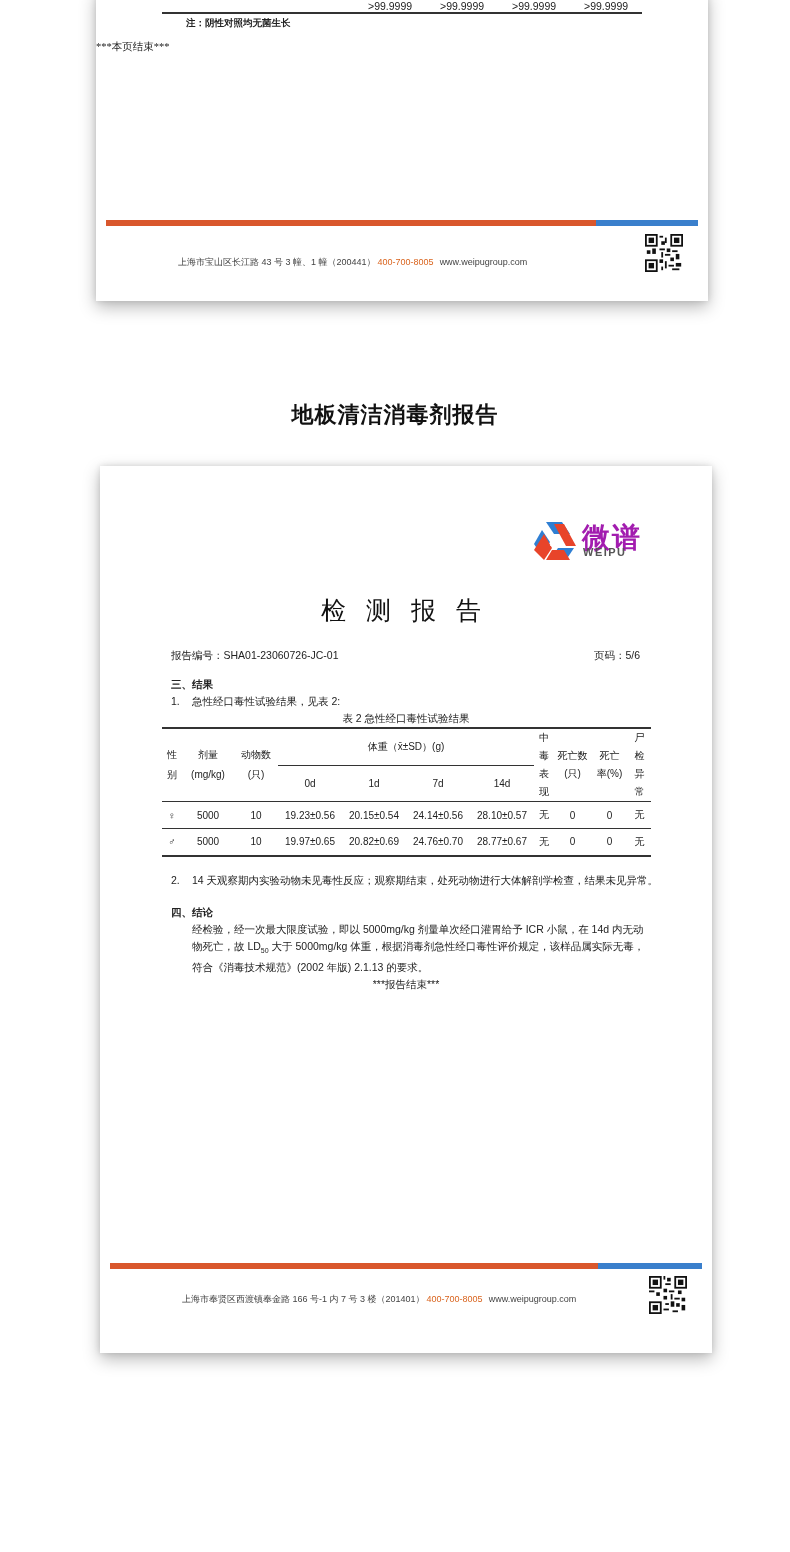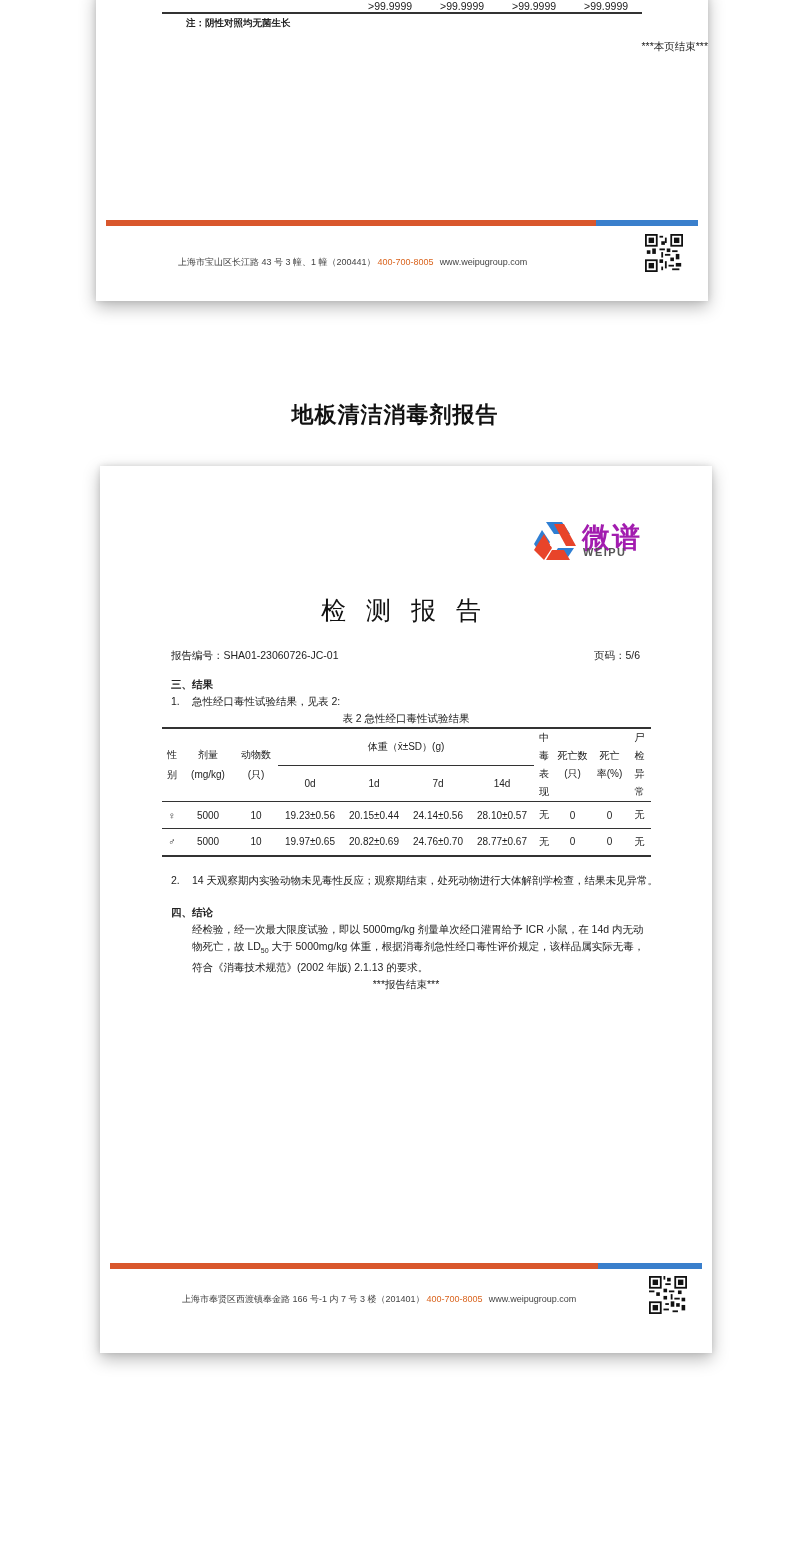--- a/index.html
+++ b/index.html
@@ -27,21 +27,21 @@
 </head>
 <body>
 
 <div id="page1" class="page">
   <div class="abs sm" style="left:272px;top:10px;width:96px;">&gt;99.9999</div>
   <div class="abs sm" style="left:344px;top:10px;width:96px;">&gt;99.9999</div>
   <div class="abs sm" style="left:416px;top:10px;width:96px;">&gt;99.9999</div>
   <div class="abs sm" style="left:488px;top:10px;width:96px;">&gt;99.9999</div>
   <div class="abs" style="left:66px;top:22px;width:480px;height:2px;background:#333;"></div>
   <div class="abs xs" style="left:90px;top:27px;font-weight:bold;">注：阴性对照均无菌生长</div>
-  <div class="abs sm" style="left:0;width:612px;top:50px;text-align:right;">***本页结束***</div>
+  <div class="abs sm" style="left:0;width:612px;top:50px;text-align:left;font-family:Liberation Serif, serif;">***本页结束***</div>
 
   <div class="bar" style="left:10px;top:230px;width:592px;">
     <div class="o" style="width:490px;"></div>
       <div class="b" style="left:490px;width:102px;"></div>
   </div>
   <div class="footer-text" style="left:82px;top:266px;">
     <span>上海市宝山区长江路 43 号 3 幢、1 幢（200441）</span><span class="phone">400-700-8005</span><span>www.weipugroup.com</span>
   </div>
   <svg class="qr" style="left:549px;top:244px;" viewBox="0 0 21 21">
     <rect width="21" height="21" fill="#fff"></rect>
@@ -138,21 +138,21 @@
       <td>0d</td>
       <td>1d</td>
       <td>7d</td>
       <td>14d</td>
     </tr>
     <tr class="bb1" style="height:27px;">
       <td>♀</td>
       <td>5000</td>
       <td>10</td>
       <td>19.23±0.56</td>
-      <td>20.15±0.44</td>
+      <td>20.15±0.54</td>
       <td>24.14±0.56</td>
       <td>28.10±0.57</td>
       <td>无</td>
       <td>0</td>
       <td>0</td>
       <td>无</td>
     </tr>
     <tr class="bb2" style="height:27px;">
       <td>♂</td>
       <td>5000</td>

